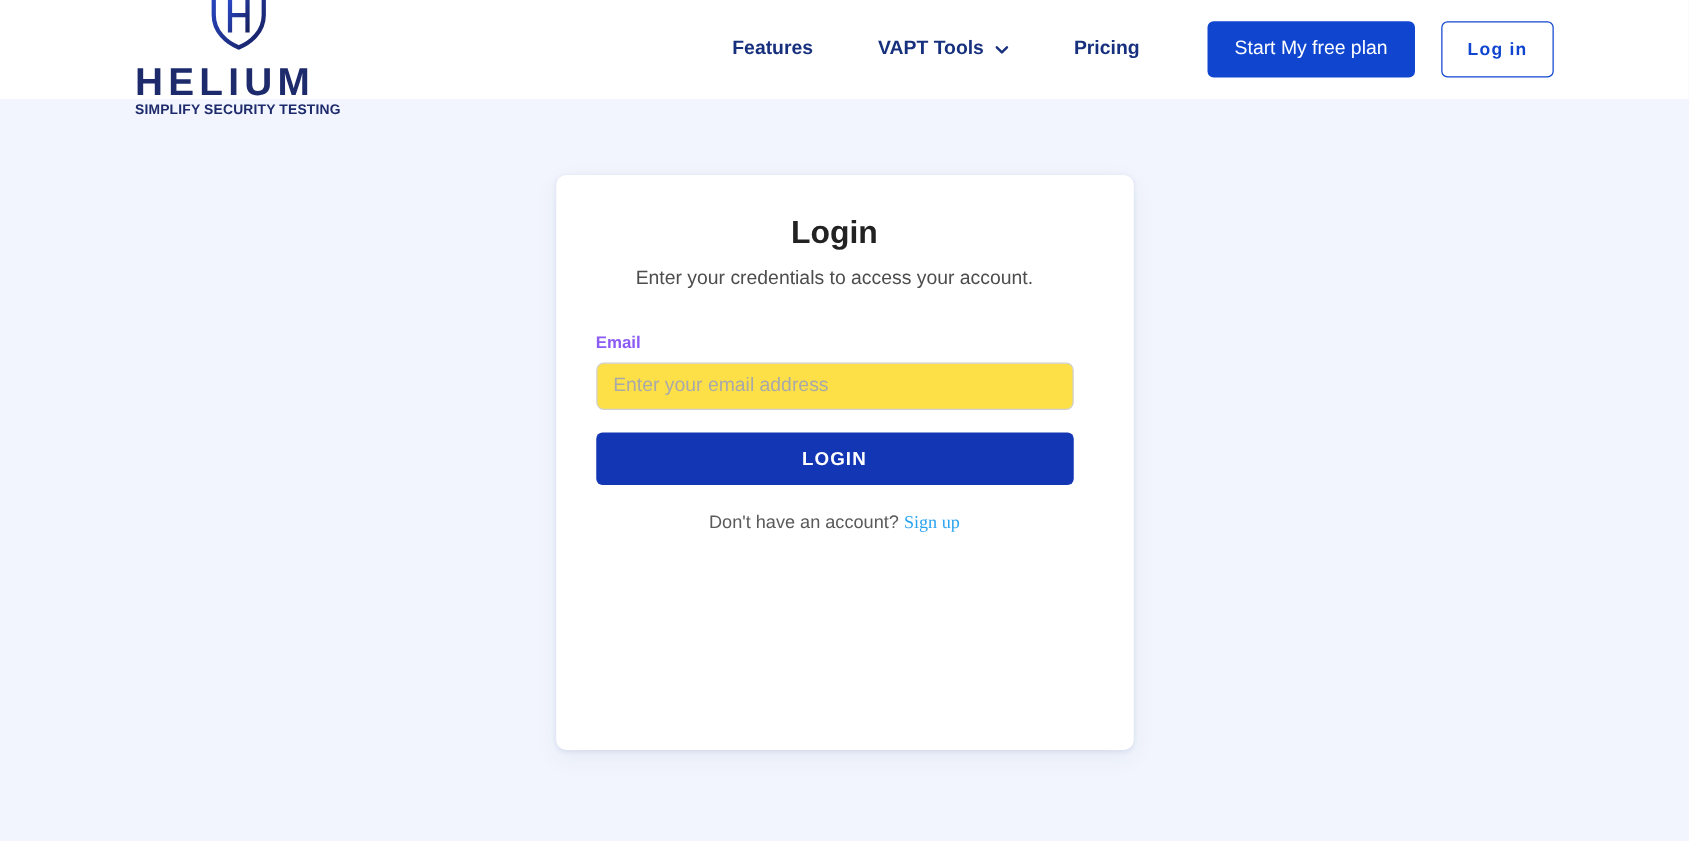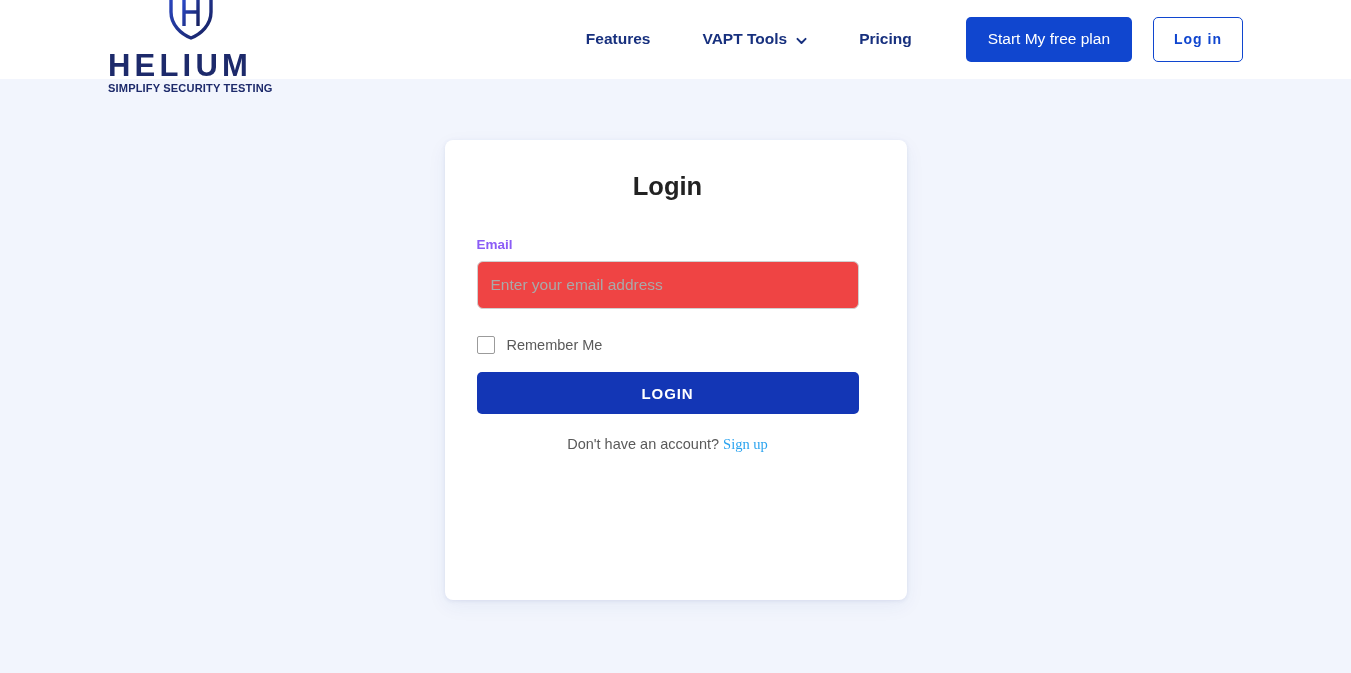--- a/index.html
+++ b/index.html
@@ -143,28 +143,28 @@
   }
   .link-forgot {
     font-size: 14px;
     color: #1a73d6;
     text-decoration: none;
     cursor: pointer;
   }
   .input-wrap { position: relative; }
   .input {
     width: 100%;
-    height: 48px;
+    height: 38px;
     border: 1px solid #d0d0d0;
     border-radius: 6px;
     padding: 0 13px;
     font-size: 15.5px;
     color: #333333;
     font-family: "Liberation Sans", sans-serif;
-    background: #ef4444;
+    background: #fde047;
     outline: none;
   }
   .input::placeholder { color: #a9a9a9; }
   .input.has-icon { padding-right: 44px; }
   .eye-btn {
     position: absolute;
     right: 11px;
     top: 50%;
     transform: translateY(-50%);
     background: none;
@@ -264,38 +264,35 @@
     <button class="btn-primary">Start My free plan</button>
     <button class="btn-outline">Log in</button>
   </nav>
 </header>
 
 <main class="page">
 
   <section class="card">
 
     <h1 class="card-title">Login</h1>
+    <p class="card-sub">Enter your credentials to access your account.</p>
 
     
     <div class="field">
       <div class="field-head">
         <span class="field-label">Email</span>
       </div>
       <div class="input-wrap">
         <input class="input" type="text" placeholder="Enter your email address" style="">
       </div>
     </div>
 
     
 
     
-    <div class="remember-row">
-      <span class="checkbox"></span>
-      <span class="remember-label">Remember Me</span>
-    </div>
 
     
     <button class="btn-login">LOGIN</button>
 
     <div class="signup-row">
       <span>Don't have an account?</span>
       <a class="link-signup" href="#">Sign up</a>
     </div>
 
   </section>

